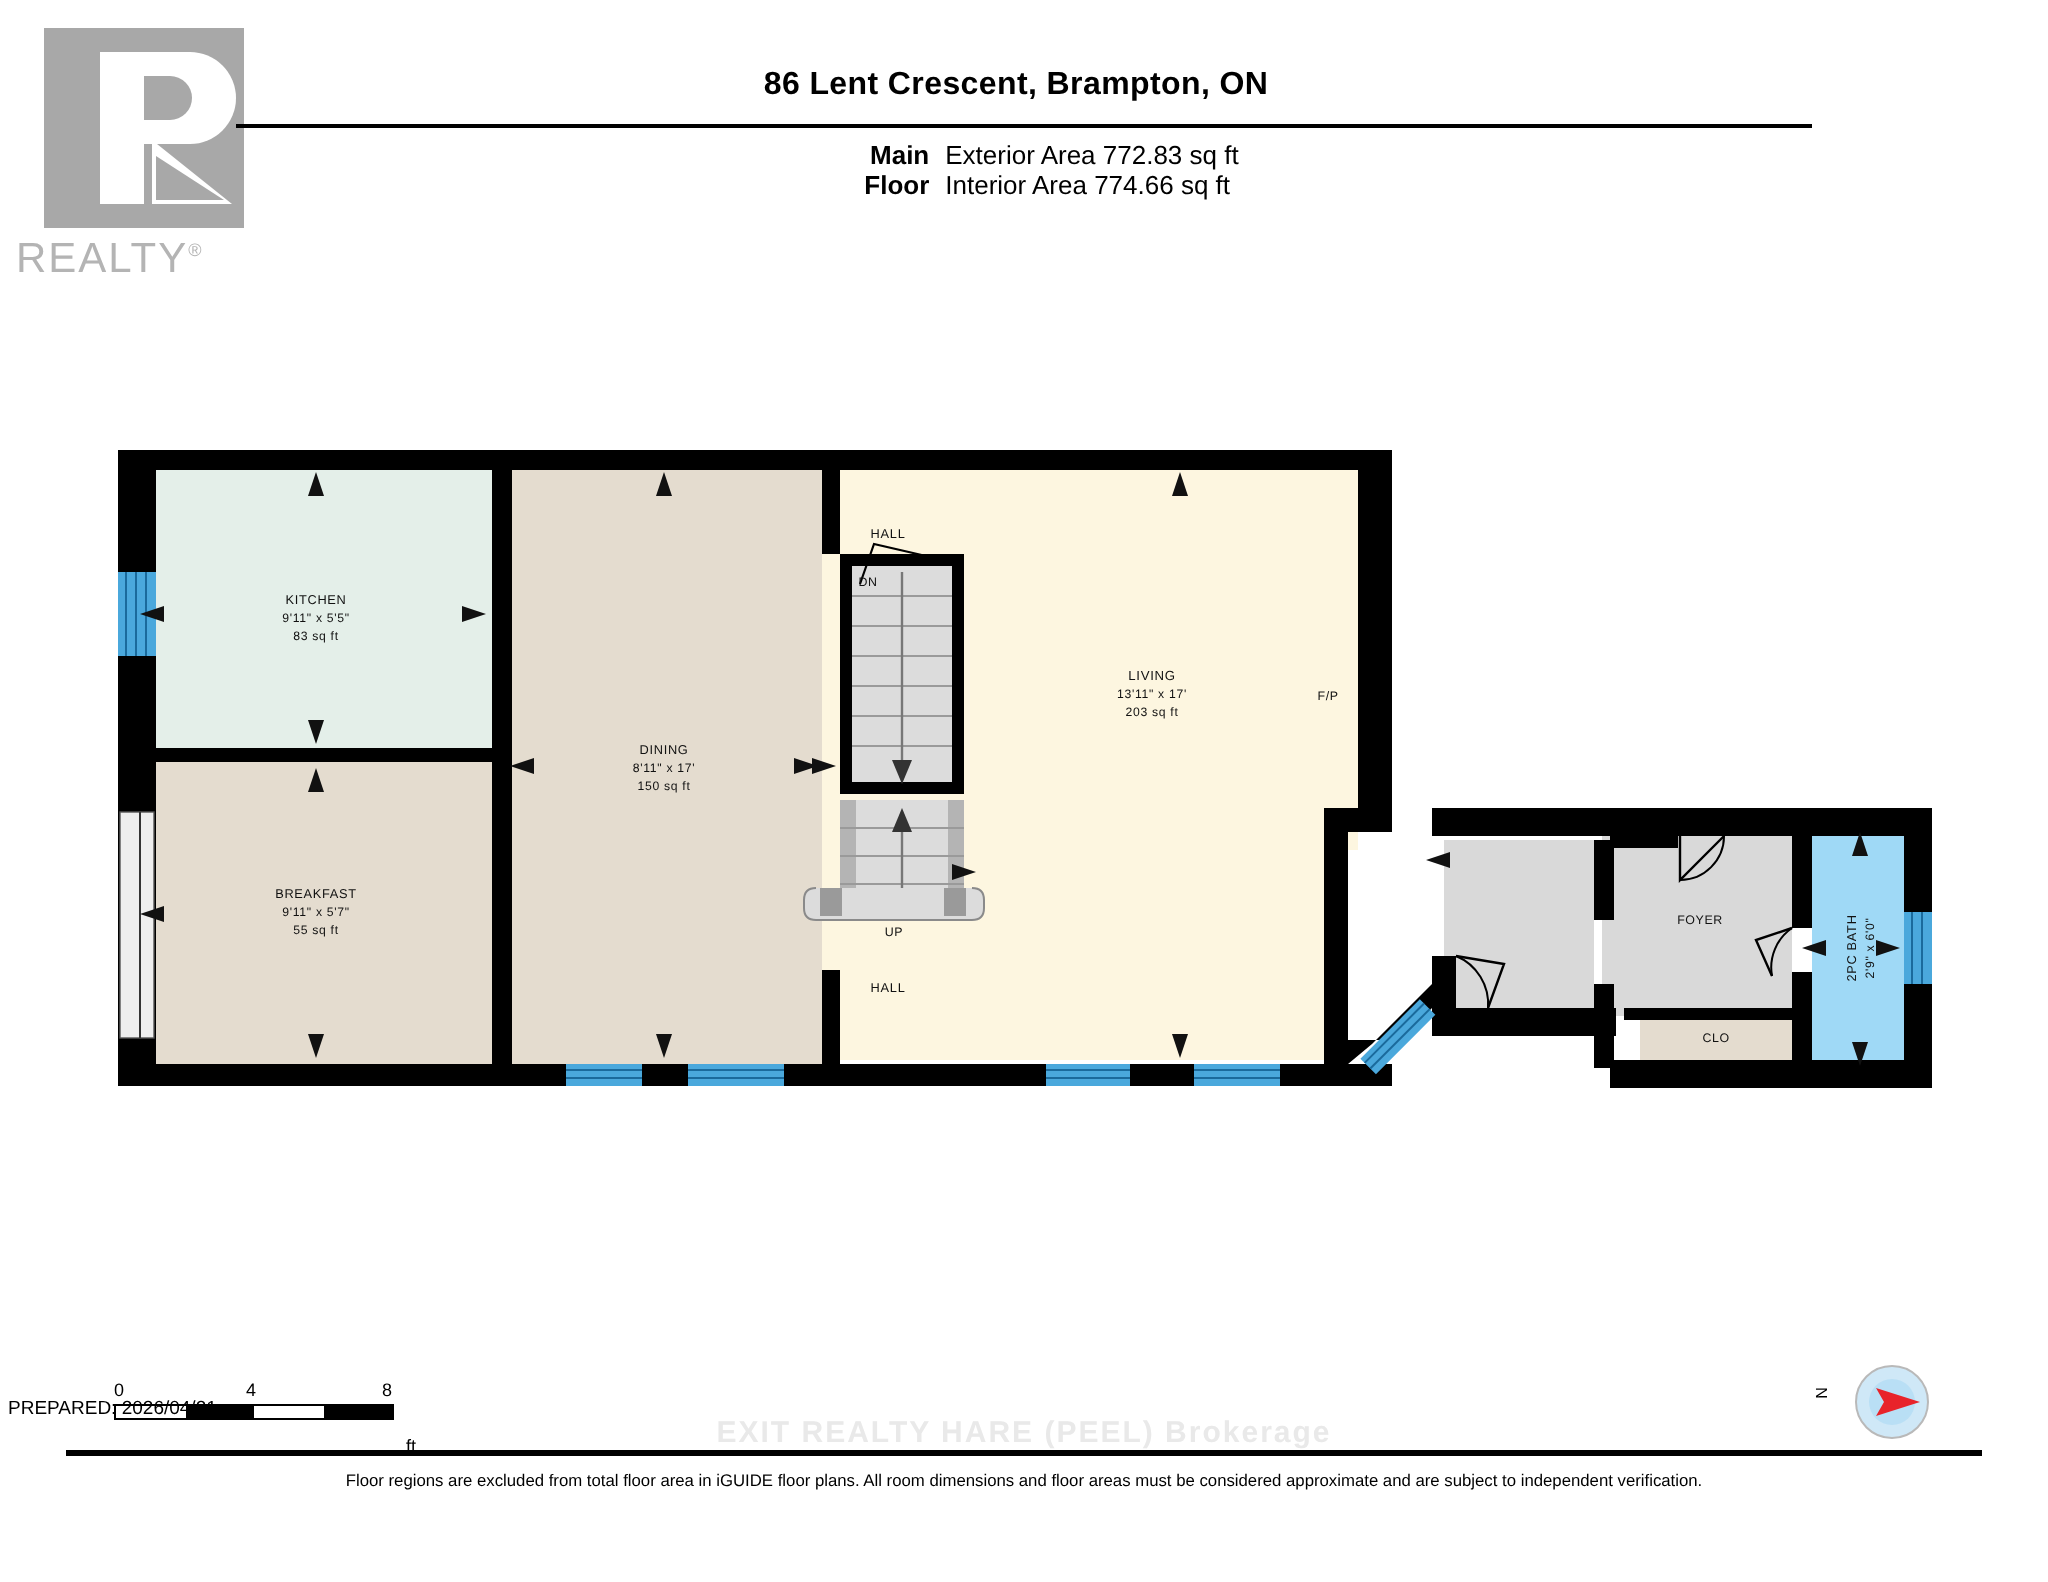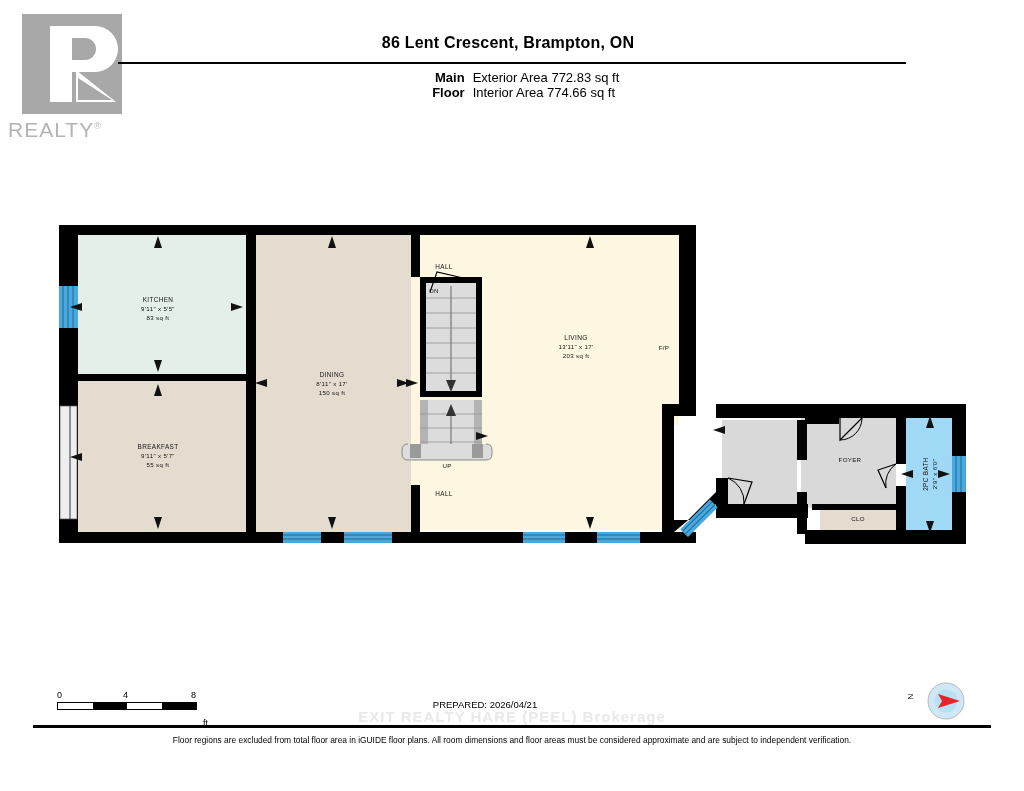--- a/index.html
+++ b/index.html
@@ -98,22 +98,22 @@
     position:relative; width:140px; height:8px;
     border:1px solid #000; display:flex;
   }
   #scale .bar i { display:block; height:100%; flex:1 1 25%; }
   #scale .bar i.b { background:#000; }
   #scale .unit {
     position:absolute; left:146px; top:14px; font-size:9px;margin-top:14px;
   }
 
   #prepared {
-    position:absolute; left:16px; top:699px; width:938px;
-    text-align:center; font-size:9.5px;
+    position:absolute; left:4px; top:699px; width:938px;
+    font-size:9.5px;
   }
   #watermark {
     position:absolute; left:0; top:708px; width:1024px;
     text-align:center;
     font-size:15px; font-weight:bold; color:#e9e9e9;
     letter-spacing:1px; white-space:nowrap;
     pointer-events:none; user-select:none;
   }
   #footer-rule {
     position:absolute; left:33px; top:725px; width:958px; height:2.5px;

